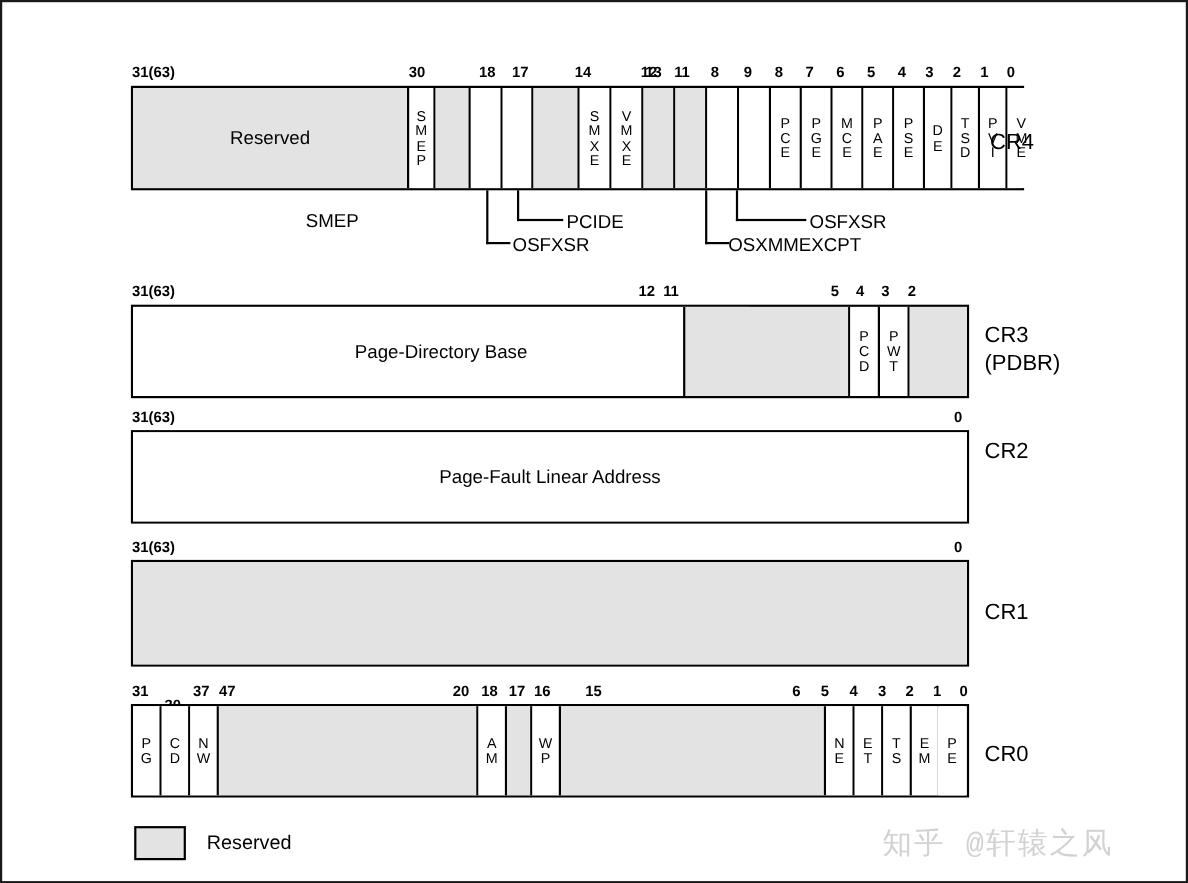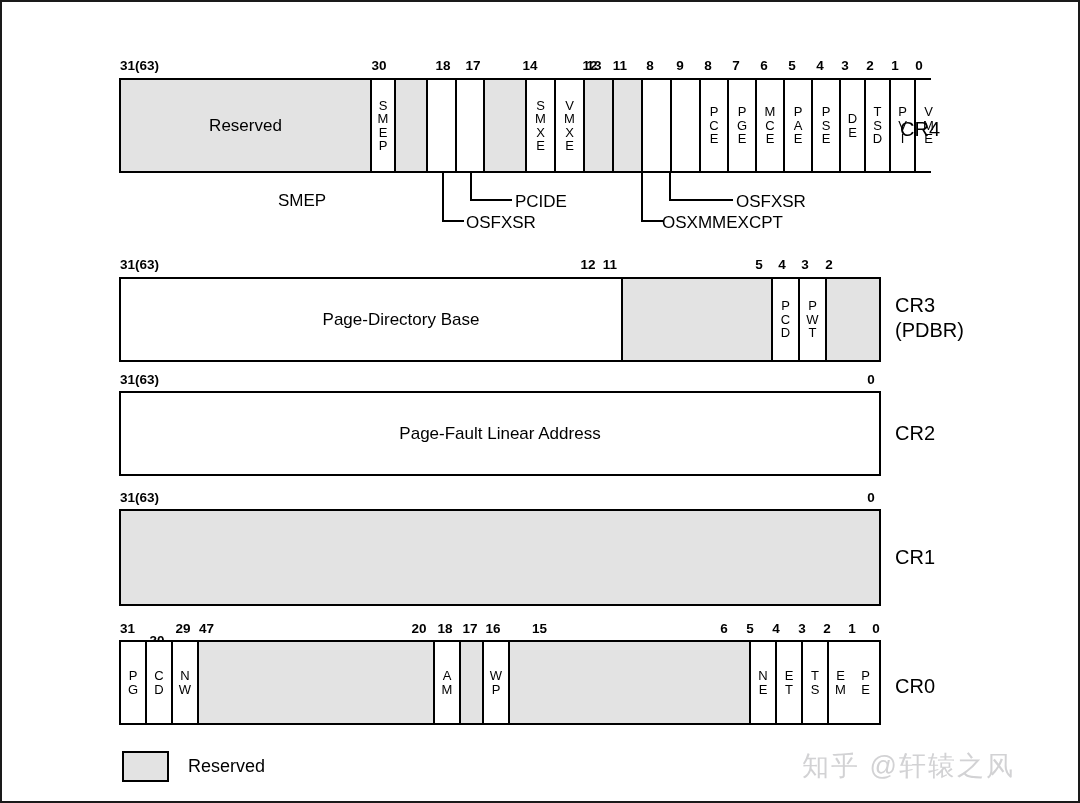--- a/index.html
+++ b/index.html
@@ -84,21 +84,21 @@
     background:#e3e3e3;
   }
   .legend-txt{position:absolute;font-size:18px;white-space:nowrap;}
 
   
   .watermark{
     position:absolute;
     font-size:27px;
     color:#d2d2d4;
     white-space:nowrap;
-    font-family:Liberation Sans, sans-serif;
+    font-family:Liberation Mono, monospace;
     letter-spacing:2px;
   }
 </style>
 </head>
 <body>
 
 <div id="page">
 
   <div class="reg">
 
@@ -272,40 +272,40 @@
   <div class="reg">
     <div class="ticknum left" style="left:118px;top:371px;">31(63)</div>
     <div class="ticknum" style="left:869px;top:371px;">0</div>
 
     <div class="bar" style="left:117px;top:389px;width:762px;height:85px;">
       <div class="cell white" style="left:0px;width:758px;">
           <span class="hlabel">Page-Fault Linear Address</span>
         </div>
     </div>
 
-    <div class="regname" style="left:893px;top:419px;">CR2</div>
+    <div class="regname" style="left:893px;top:396px;">CR2</div>
   </div>
 
   <div class="reg">
     <div class="ticknum left" style="left:118px;top:489px;">31(63)</div>
     <div class="ticknum" style="left:869px;top:489px;">0</div>
 
     <div class="bar" style="left:117px;top:507px;width:762px;height:97px;">
       <div class="cell gray" style="left:0px;width:758px;">
           <span class="hlabel"></span>
         </div>
     </div>
 
     <div class="regname" style="left:893px;top:543px;">CR1</div>
   </div>
 
   <div class="reg">
     <div class="ticknum left" style="left:118px;top:620px;">31</div>
     <div class="ticknum" style="left:155px;top:620px;margin-top:12px;">30</div>
-    <div class="ticknum" style="left:181px;top:620px;">29</div>
+    <div class="ticknum" style="left:181px;top:620px;">37</div>
     <div class="ticknum left" style="left:197px;top:620px;">47</div>
     <div class="ticknum" style="left:417px;top:620px;">20</div>
     <div class="ticknum" style="left:443px;top:620px;">18</div>
     <div class="ticknum" style="left:468px;top:620px;">17</div>
     <div class="ticknum" style="left:491px;top:620px;">16</div>
     <div class="ticknum left" style="left:530px;top:620px;">15</div>
     <div class="ticknum" style="left:722px;top:620px;">6</div>
     <div class="ticknum" style="left:748px;top:620px;">5</div>
     <div class="ticknum" style="left:774px;top:620px;">4</div>
     <div class="ticknum" style="left:800px;top:620px;">3</div>

